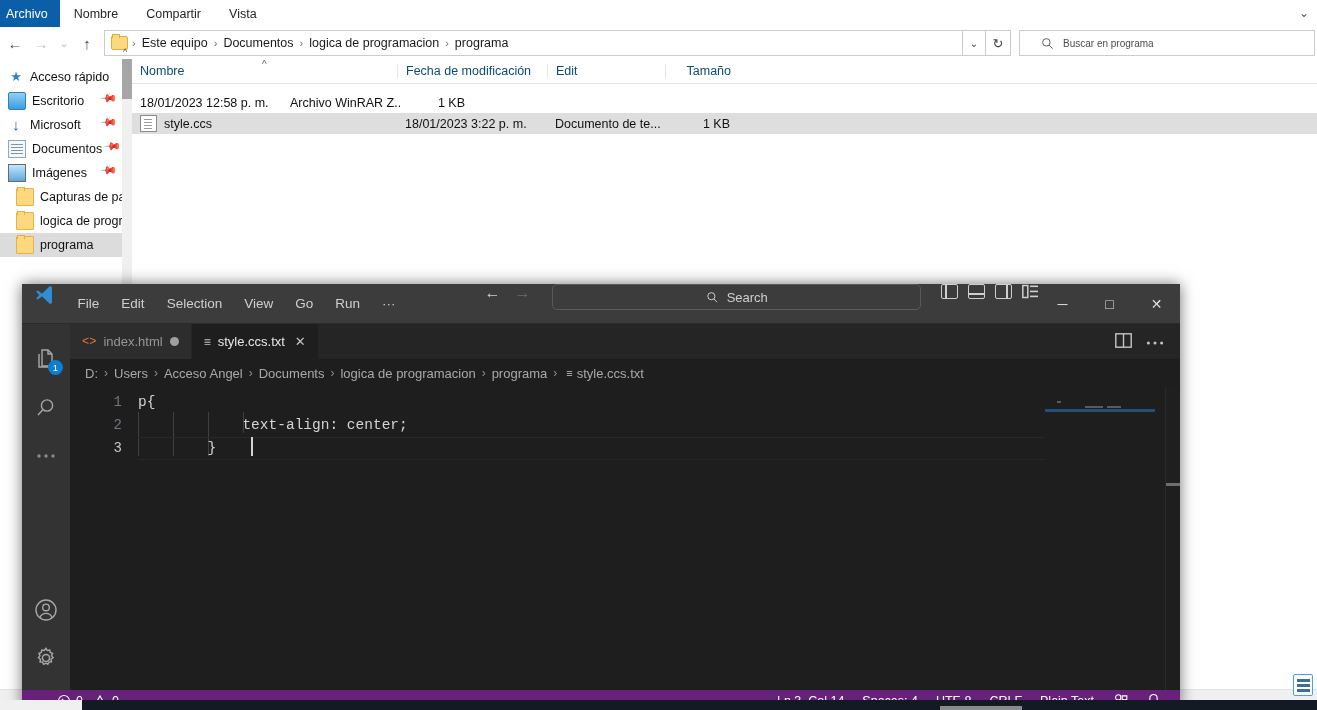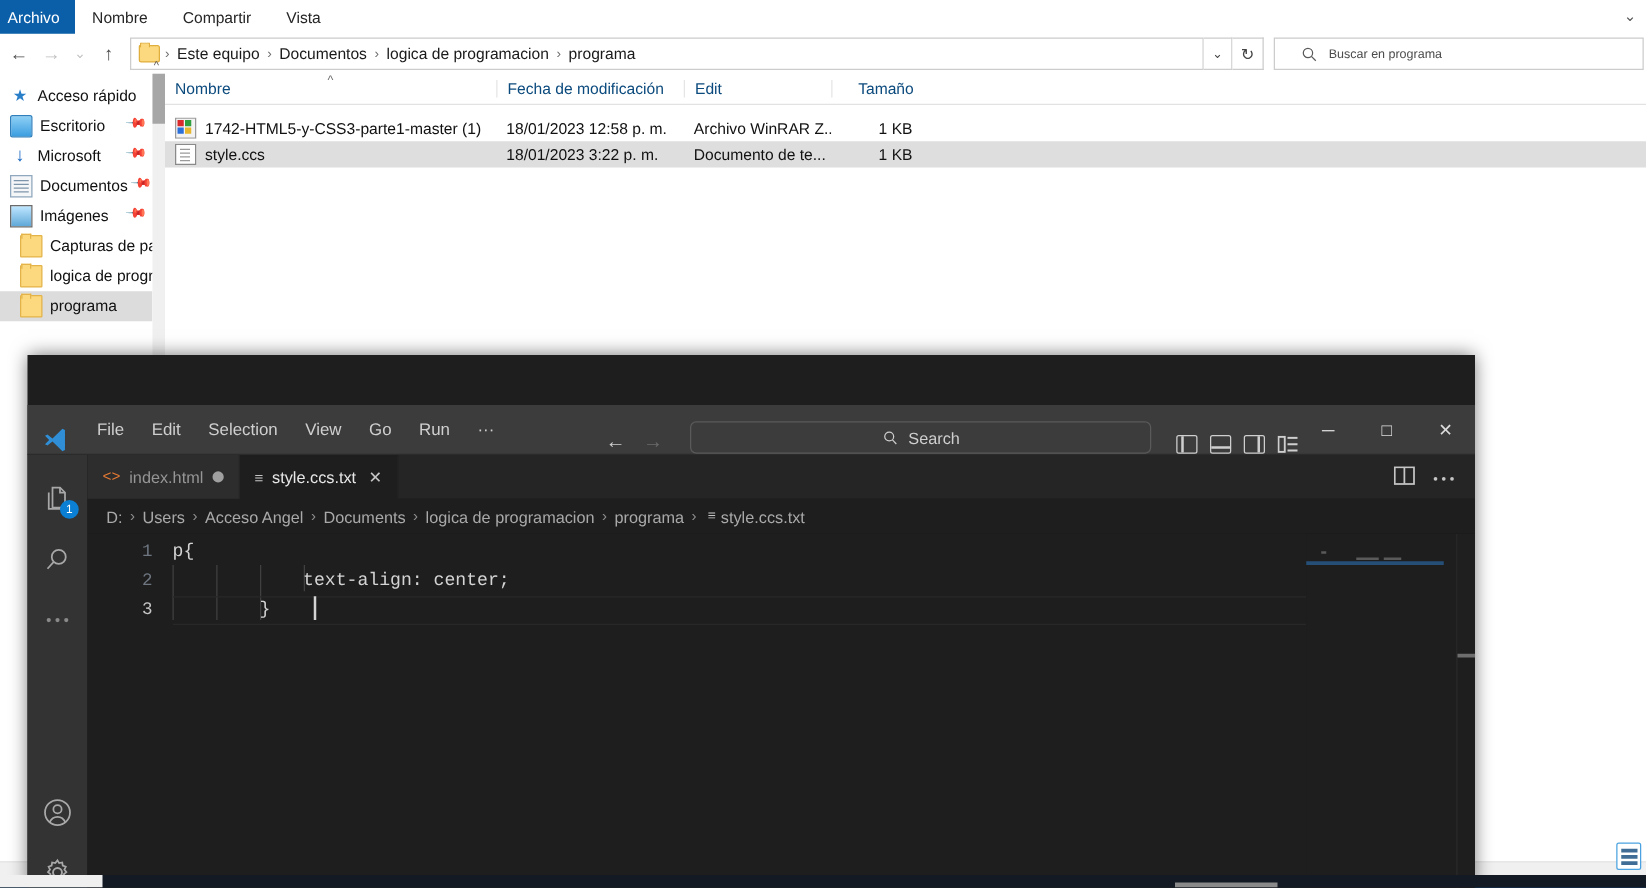--- a/index.html
+++ b/index.html
@@ -123,23 +123,22 @@
     border-top:1px solid #e3e3e3;font-size:11px;color:#333;
   }
 
   
   #vscode{
     position:absolute;left:22px;top:284px;width:1158px;height:426px;
     background:#1e1e1e;color:#cccccc;font-size:13px;
     box-shadow:0 0 14px rgba(0,0,0,.55);
   }
   .vs-titlebar{
-    height:39px;background:#3c3c3c;display:flex;align-items:flex-end;
+    height:39px;background:#3c3c3c;display:flex;align-items:flex-start;
     border-bottom:1px solid #2b2b2b;
-    margin-top:40px;
   }
   .vs-logo{width:46px;display:flex;align-items:center;justify-content:center;}
   .vs-menu{display:flex;align-items:center;gap:0;}
   .vs-menu-item{padding:0 11px;font-size:13.5px;color:#cfcfcf;line-height:39px;}
   .vs-nav{display:flex;align-items:center;gap:14px;margin-left:78px;color:#cfcfcf;font-size:16px;}
   .vs-nav .fwd{color:#6a6a6a;}
   .vs-search{
     margin-left:22px;width:378px;height:24px;background:#3c3c3c;border:1px solid #5a5a5a;
     border-radius:5px;display:flex;align-items:center;justify-content:center;gap:8px;
     font-size:13px;color:#cfcfcf;
@@ -330,24 +329,20 @@
           <span class="sortmark">^</span>
         </div>
         <div class="col c-date"><span>Fecha de modificación</span></div>
         <div class="col c-type"><span>Edit</span></div>
         <div class="col c-size"><span>Tamaño</span></div>
       </div>
 
       <div style="height:8px;"></div>
 
       <div class="filerow">
-        <div class="cell c-name">
-          <span class="fico fico-rar"></span>
-          <span>1742-HTML5-y-CSS3-parte1-master (1)</span>
-        </div>
         <div class="cell c-date">18/01/2023 12:58 p. m.</div>
         <div class="cell c-type">Archivo WinRAR Z...</div>
         <div class="cell c-size">1 KB</div>
       </div>
 
 
       <div class="filerow sel">
         <div class="cell c-name">
           <span class="fico fico-txt"></span>
           <span>style.ccs</span>

